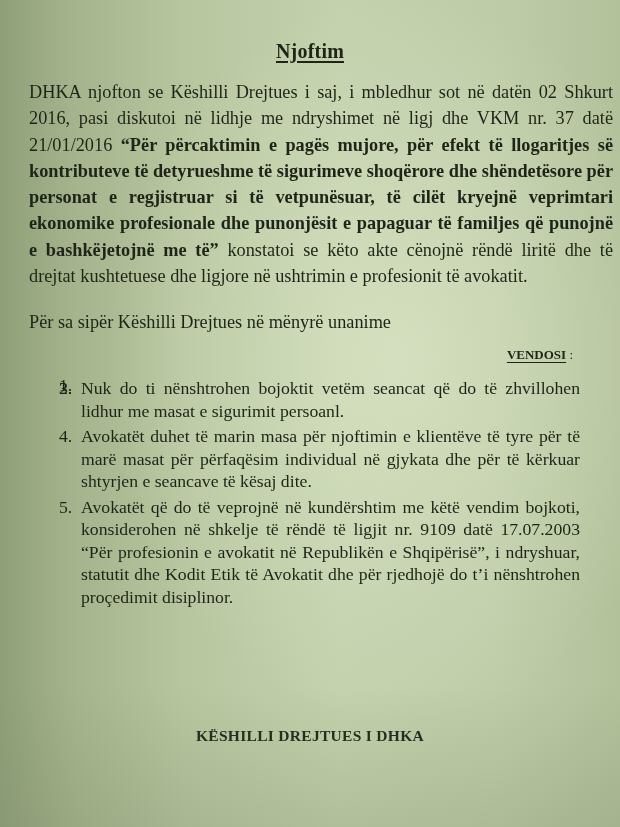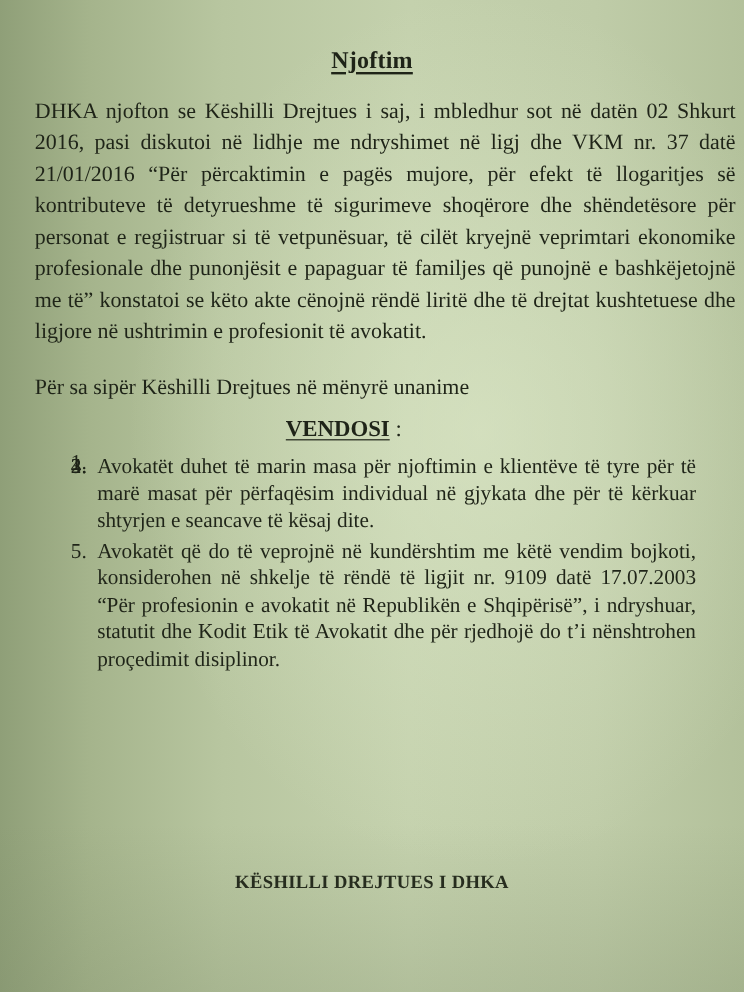--- a/index.html
+++ b/index.html
@@ -44,28 +44,28 @@
     }
     .para {
       position: absolute;
       left: 29px;
       width: 584px;
       font-size: 18.3px;
       line-height: 26.3px;
       text-align: justify;
     }
     .intro { top: 79px; }
-    .intro .quote { font-weight: normal; }
+    .intro .quote { font-weight: bold; }
     .summary { top: 309px; }
     .decide {
       position: absolute;
       left: 0; width: 573px;
       top: 347px;
-      text-align: center;
-      font-size: 19px;
+      text-align: right;
+      font-size: 13px;
     }
     .decide .word {
       font-weight: bold;
       text-decoration: underline;
       text-underline-offset: 3px;
     }
     ol.decisions {
       position: absolute;
       left: 50px;
       top: 374px;
@@ -112,20 +112,21 @@
 
   <ol class="decisions">
     <li>
       <span class="num">1.</span>
     </li>
     <li>
       <span class="num">2.</span>
     </li>
     <li>
       <span class="num">3.</span>
+      <span>Nuk do ti nënshtrohen bojoktit vetëm seancat që do të zhvillohen lidhur me masat e sigurimit persoanl.</span>
     </li>
     <li>
       <span class="num">4.</span>
       <span>Avokatët duhet të marin masa për njoftimin e klientëve të tyre për të marë masat për përfaqësim individual në gjykata dhe për të kërkuar shtyrjen e seancave të kësaj dite.</span>
     </li>
     <li>
       <span class="num">5.</span>
       <span>Avokatët që do të veprojnë në kundërshtim me këtë vendim bojkoti, konsiderohen në shkelje të rëndë të ligjit nr. 9109 datë 17.07.2003 “Për profesionin  e avokatit në Republikën e Shqipërisë”, i ndryshuar, statutit dhe Kodit Etik të Avokatit dhe për rjedhojë do t’i nënshtrohen proçedimit disiplinor.</span>
     </li>
   </ol>

